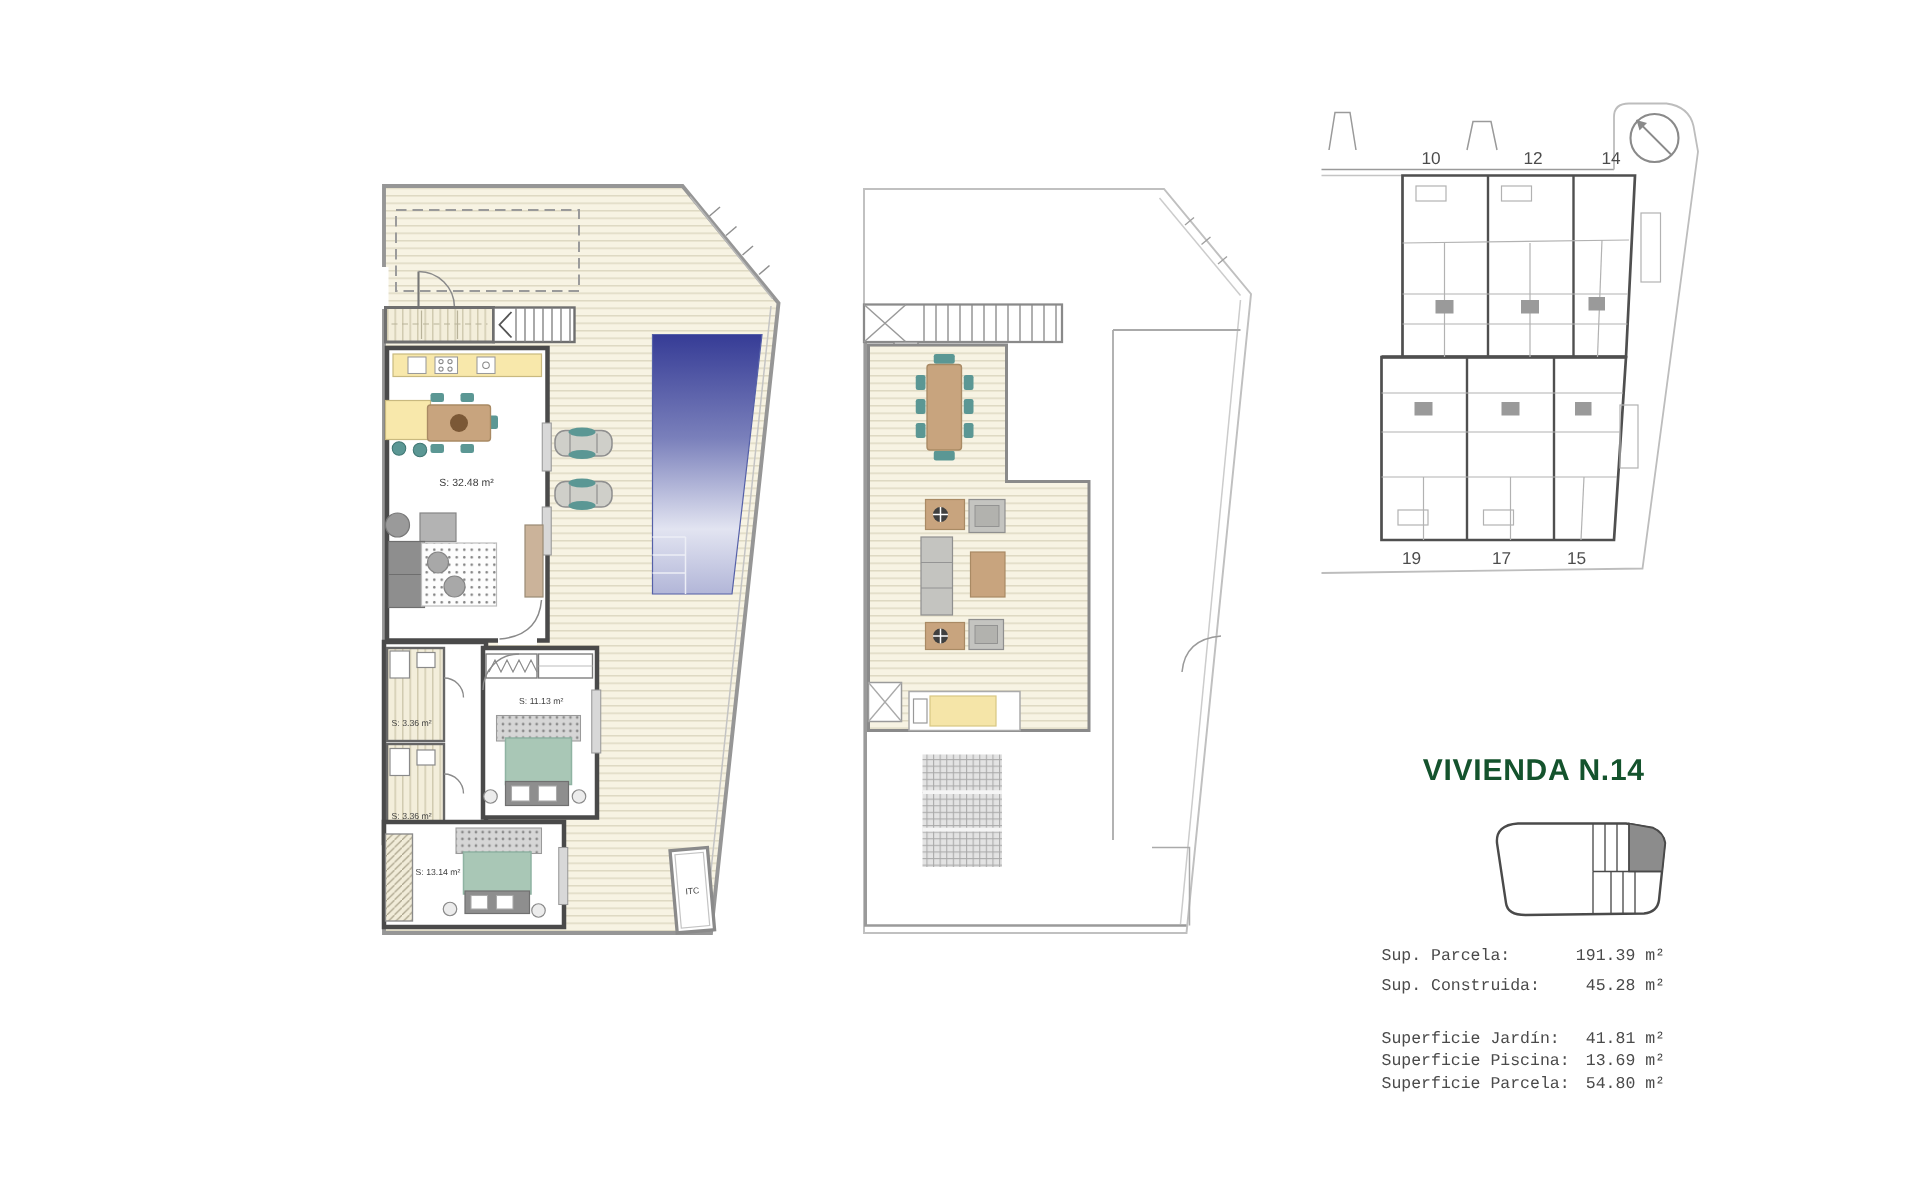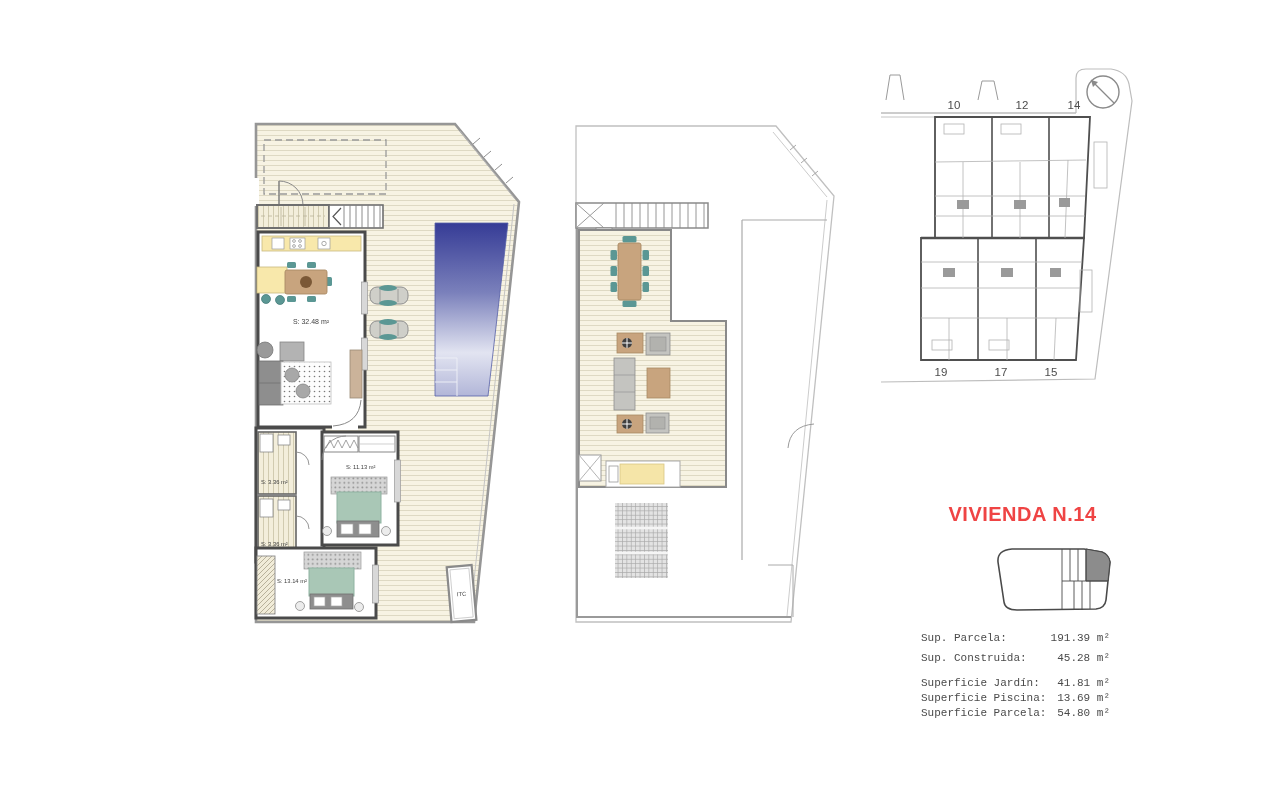--- a/index.html
+++ b/index.html
@@ -1,26 +1,26 @@
 <!DOCTYPE html>
 <html><head>
 <meta charset="utf-8">
 <style>
   html,body{margin:0;padding:0;background:#ffffff;width:1280px;height:800px;overflow:hidden;
     font-family:"Liberation Sans","DejaVu Sans",sans-serif;}
   .canvas{position:relative;width:1280px;height:800px;background:#fff;padding-left:28px;}
   svg text{font-family:"Liberation Sans","DejaVu Sans",sans-serif;}
   .plan-label{fill:#3f3f3f;}
   .info-title{position:absolute;left:915px;top:503px;width:215px;text-align:center;
-    font-size:20px;font-weight:bold;color:#ef4444;letter-spacing:.5px;}
+    font-size:20px;font-weight:bold;color:#14532d;letter-spacing:.5px;}
   .measurements{position:absolute;left:921px;top:632px;width:189px;font-size:11px;
     color:#4a4a4a;line-height:13px;}
   .mrow{display:flex;justify-content:space-between;font-family:Liberation Mono, monospace;}
   .mrow .val{text-align:center;}
-  .mb7{margin-bottom:7px}.mb10{margin-bottom:12px}.mb2{margin-bottom:2px}
+  .mb7{margin-bottom:7px}.mb10{margin-bottom:22px}.mb2{margin-bottom:2px}
 </style>
 </head>
 <body>
 
 <div class="canvas">
 <svg width="1280" height="800" viewBox="0 0 1280 800">
   <defs>
     <pattern id="deckPat" patternUnits="userSpaceOnUse" width="6" height="5">
       <rect width="6" height="5" fill="#f7f3e3"></rect>
       <line x1="0" y1="0.5" x2="6" y2="0.5" stroke="#ded9c3" stroke-width="1"></line>

